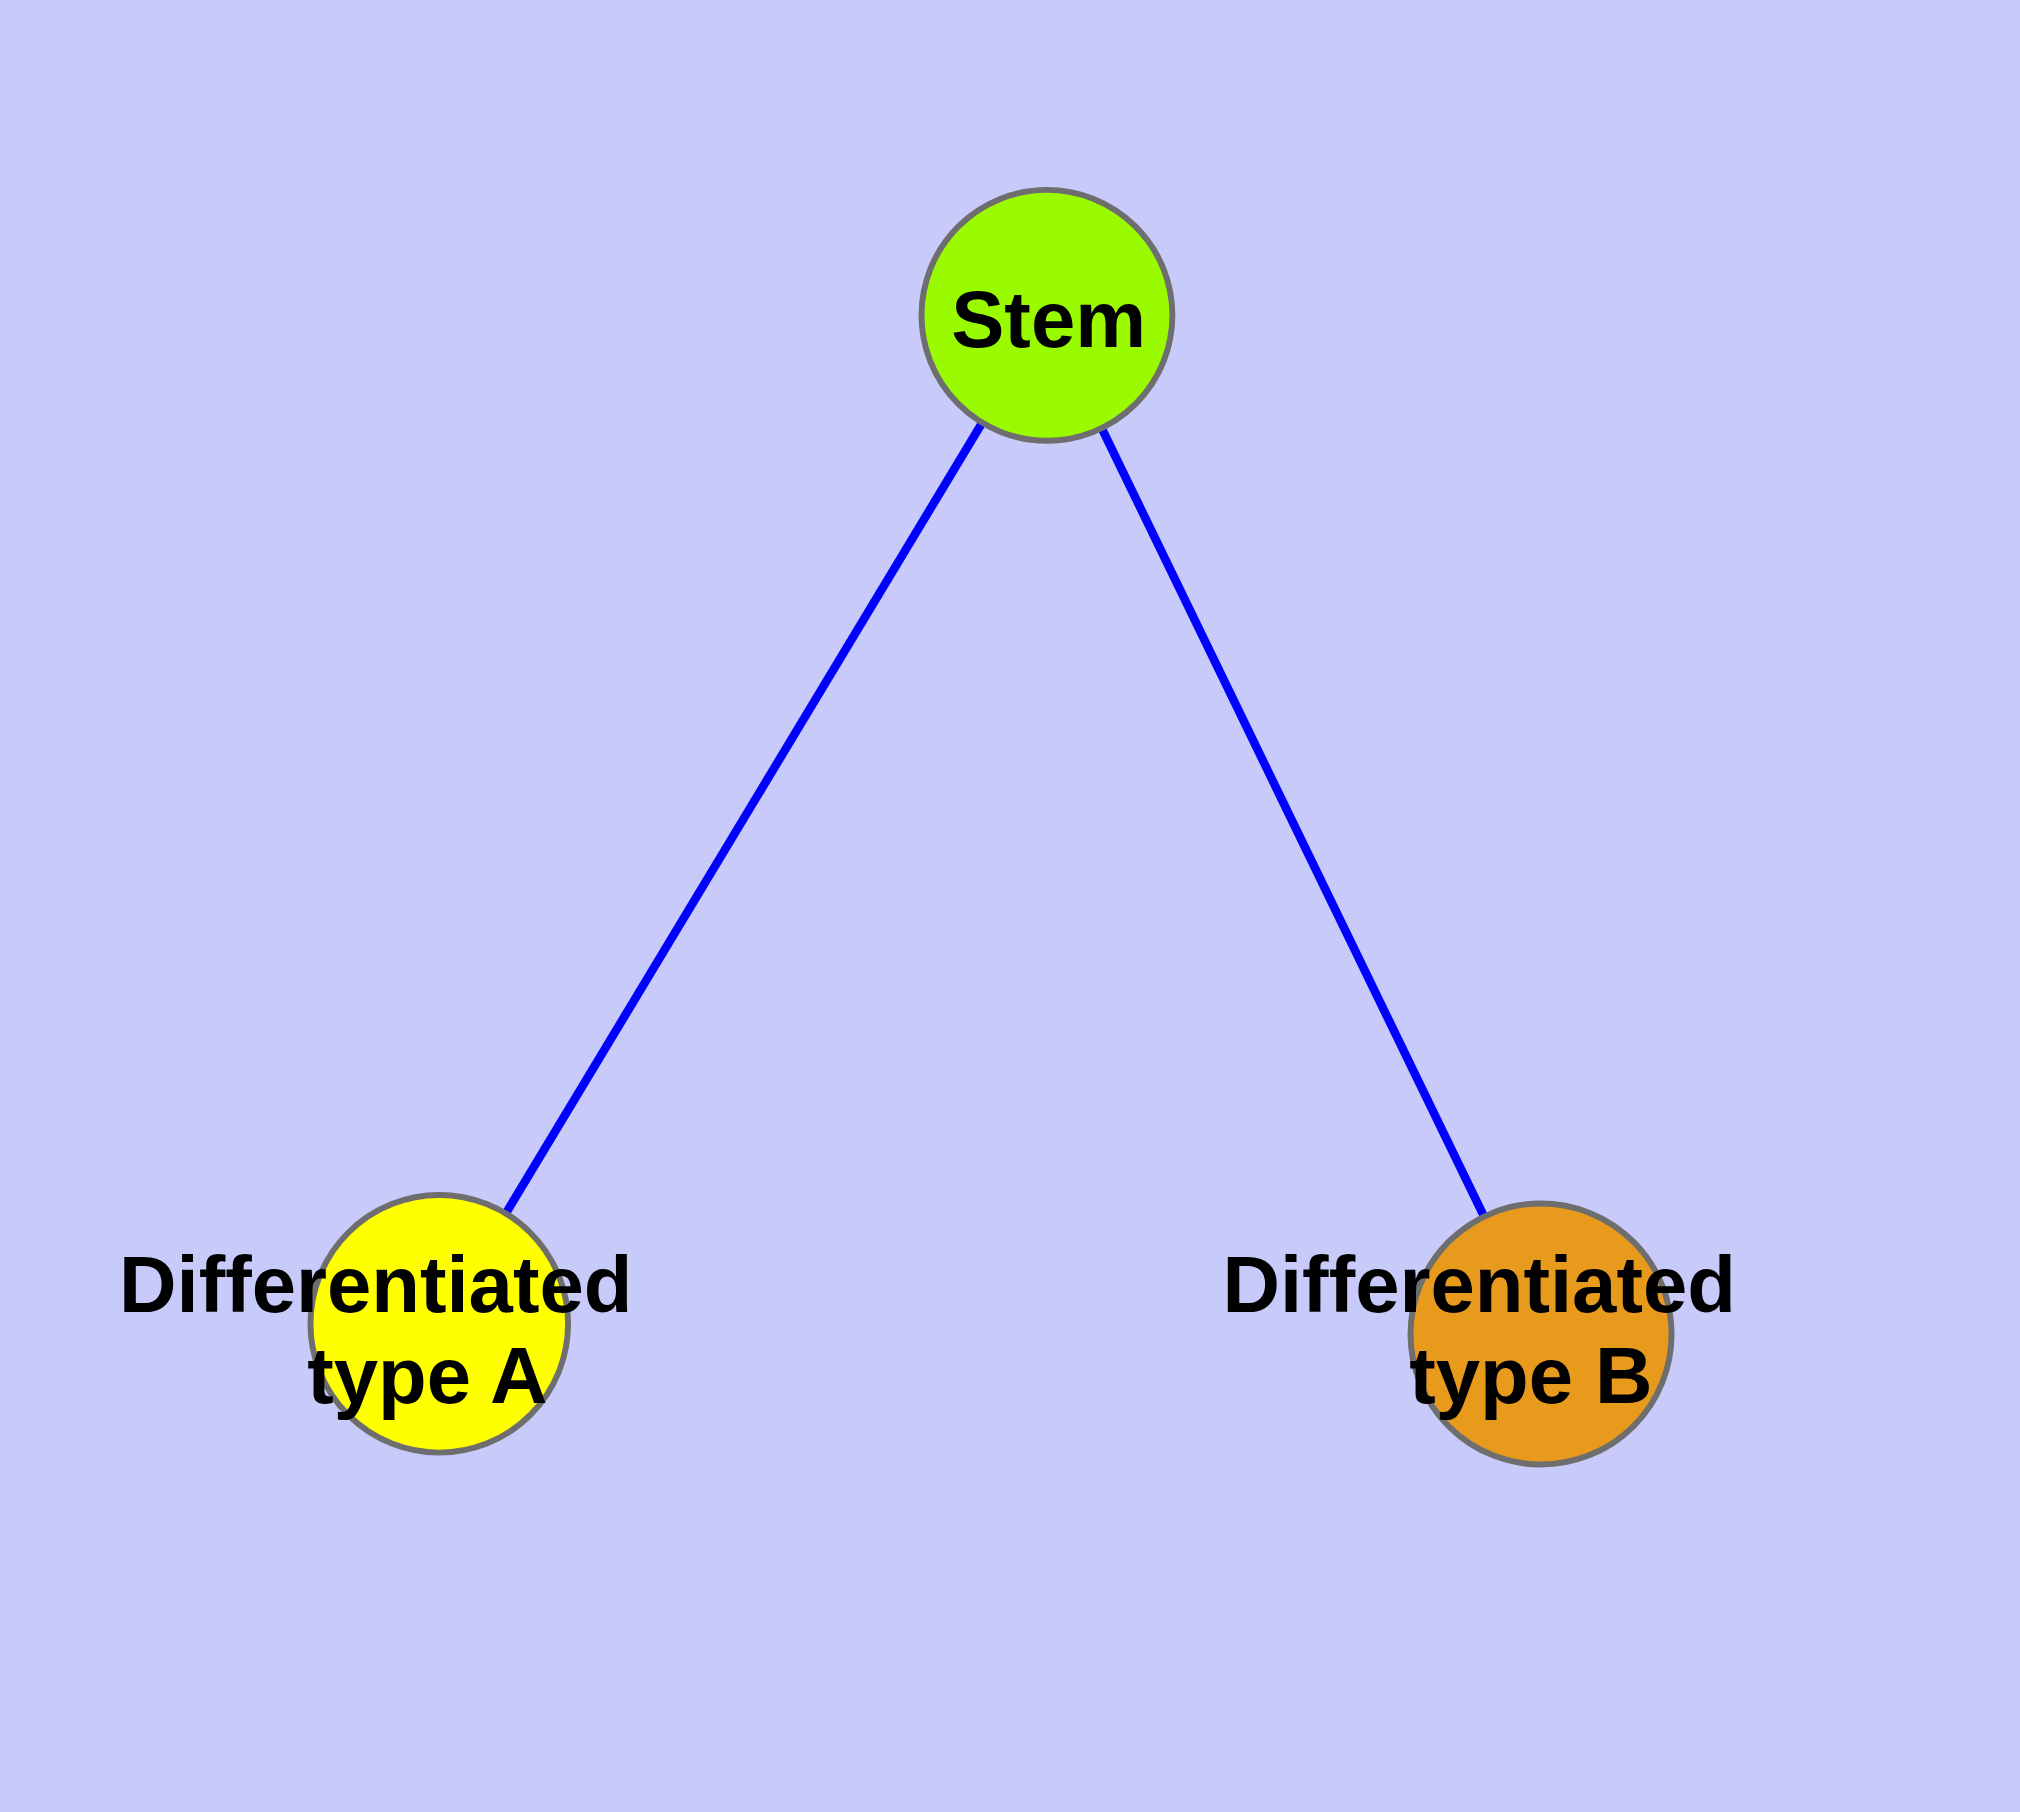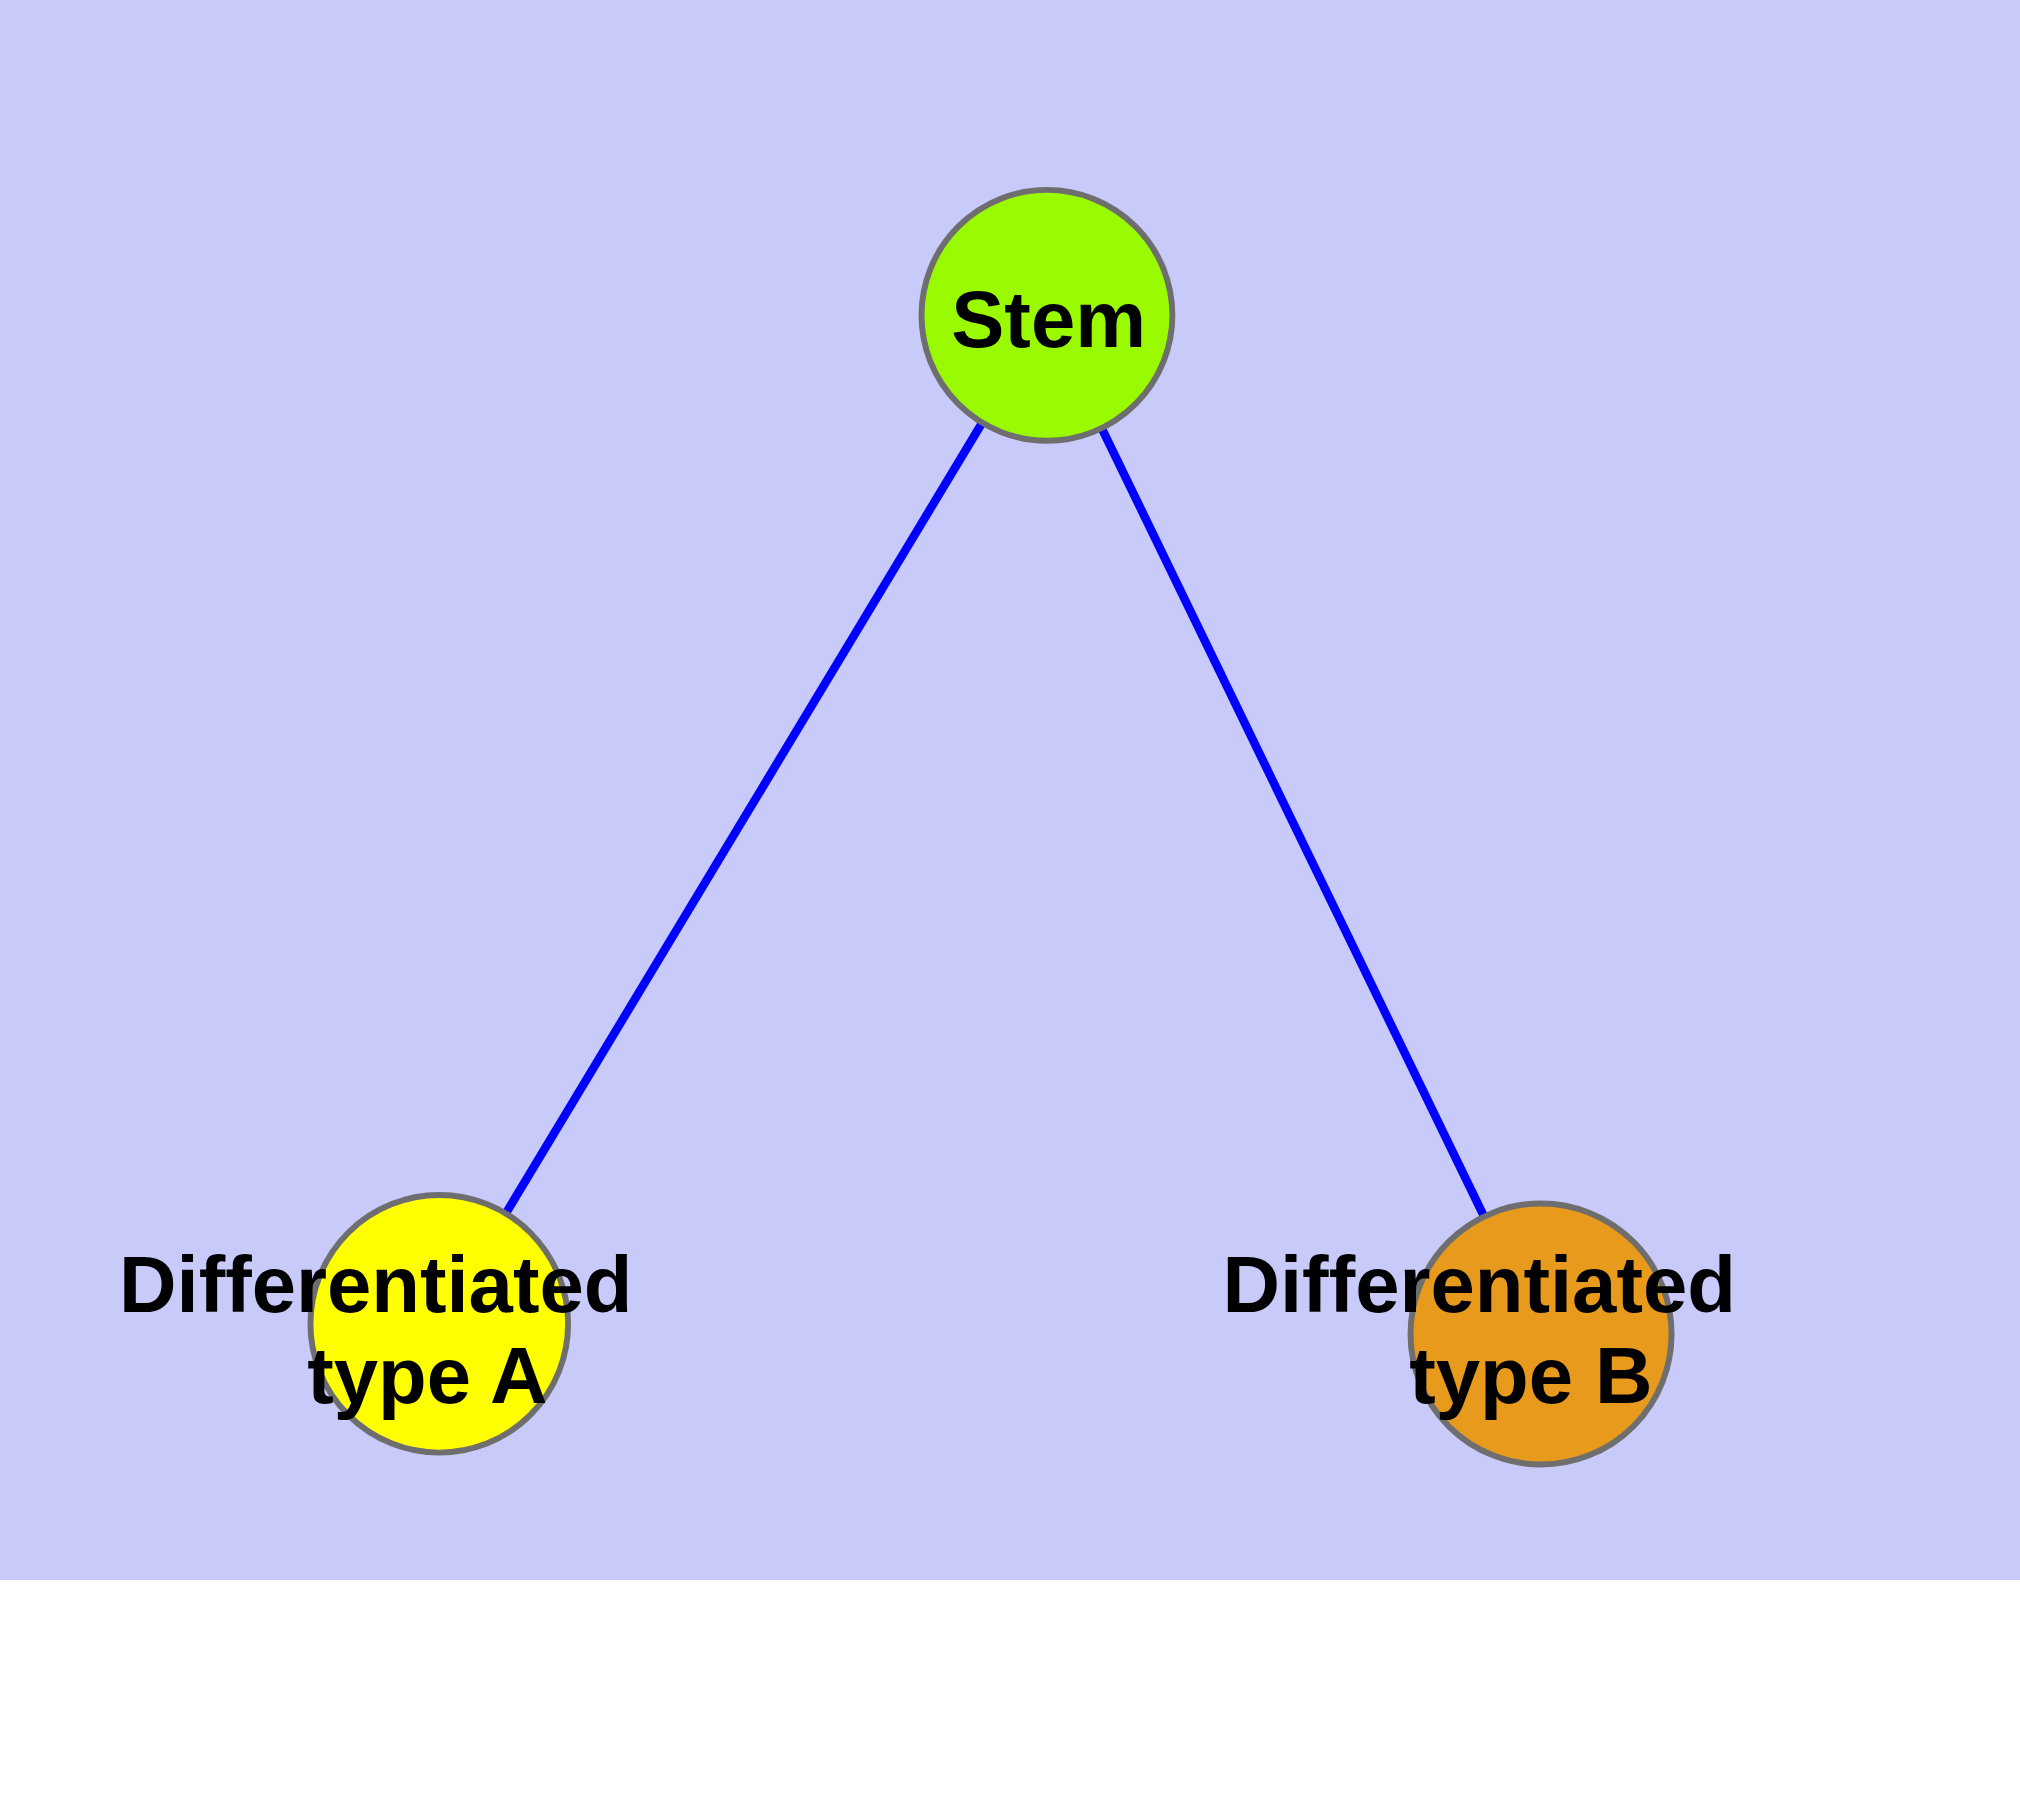--- a/index.html
+++ b/index.html
@@ -30,21 +30,21 @@
     fill: #000000;
     text-anchor: middle;
     dominant-baseline: auto;
     paint-order: normal;
     white-space: pre;
   }
 </style>
 </head>
 <body>
 
-<div id="canvas" style="width: 2021px; height: 1580px; background: rgb(200, 202, 250);">
+<div id="canvas" style="width: 2021px; height: 1812px; background: rgb(200, 202, 250);">
   <svg id="graph-svg" viewBox="0 0 2384 2138" style="width: 2021px; height: 1812px;">
 
     <rect x="0" y="0" width="2384" height="2138" fill="#c8cafa"></rect>
 
     <g>
       <line class="graph-edge" x1="1235" y1="372" x2="518" y2="1562" stroke="#0000ff" stroke-width="10" stroke-linecap="butt"></line>
       <line class="graph-edge" x1="1235" y1="372" x2="1818" y2="1574" stroke="#0000ff" stroke-width="10" stroke-linecap="butt"></line>
     </g>
 
     <g>

